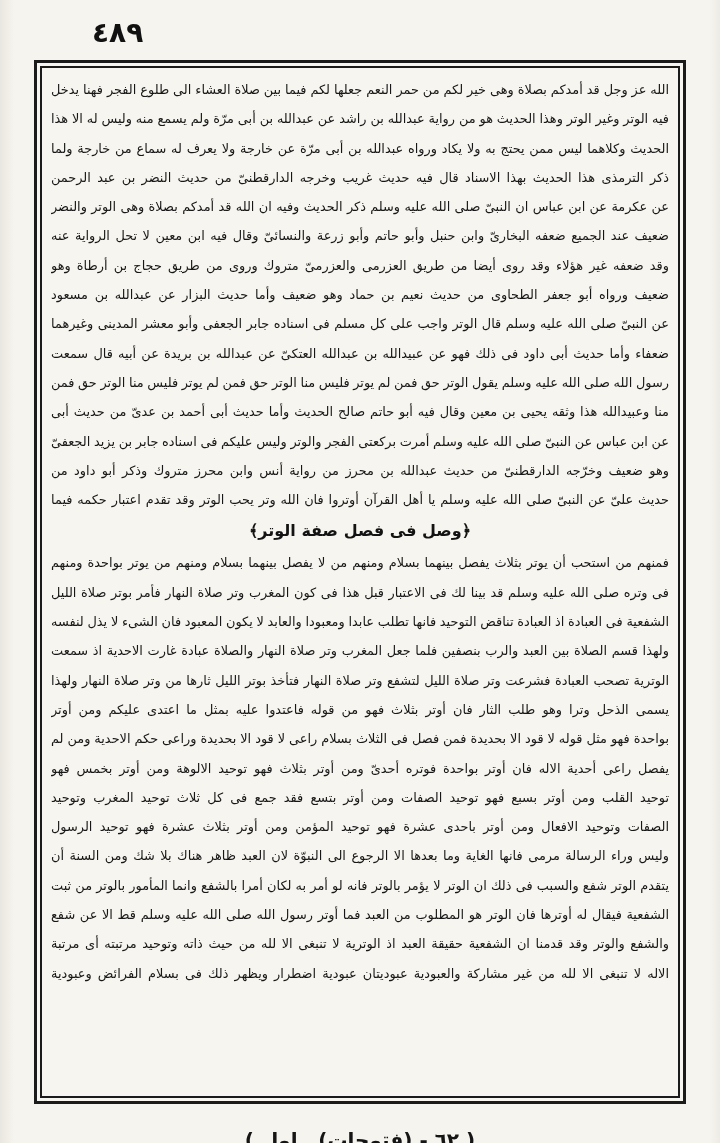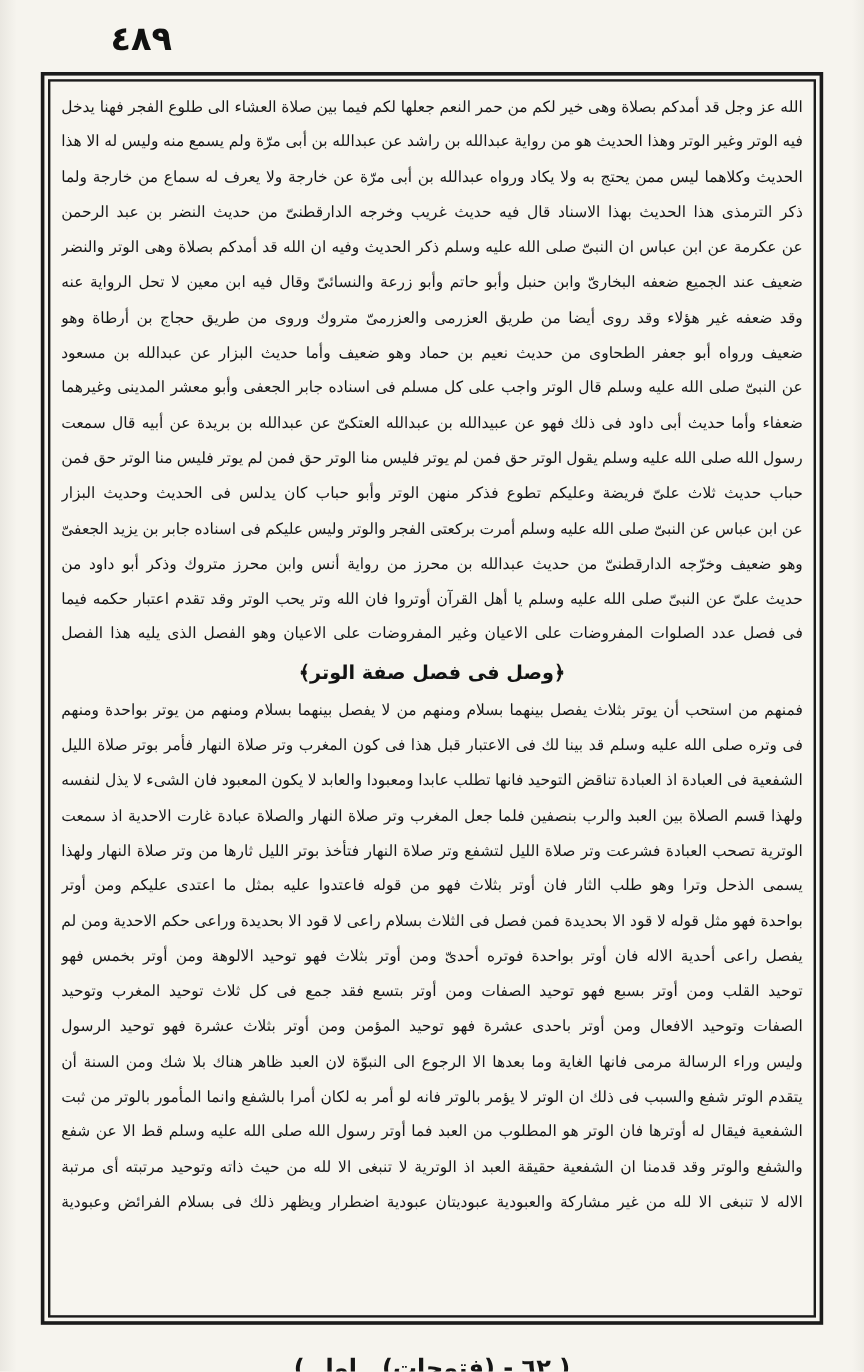--- a/index.html
+++ b/index.html
@@ -103,25 +103,24 @@
           <div class="text-line">فيه الوتر وغير الوتر وهذا الحديث هو من رواية عبدالله بن راشد عن عبدالله بن أبى مرّة ولم يسمع منه وليس له الا هذا</div>
           <div class="text-line">الحديث وكلاهما ليس ممن يحتج به ولا يكاد ورواه عبدالله بن أبى مرّة عن خارجة ولا يعرف له سماع من خارجة ولما</div>
           <div class="text-line">ذكر الترمذى هذا الحديث بهذا الاسناد قال فيه حديث غريب وخرجه الدارقطنىّ من حديث النضر بن عبد الرحمن</div>
           <div class="text-line">عن عكرمة عن ابن عباس ان النبىّ صلى الله عليه وسلم ذكر الحديث وفيه ان الله قد أمدكم بصلاة وهى الوتر والنضر</div>
           <div class="text-line">ضعيف عند الجميع ضعفه البخارىّ وابن حنبل وأبو حاتم وأبو زرعة والنسائىّ وقال فيه ابن معين لا تحل الرواية عنه</div>
           <div class="text-line">وقد ضعفه غير هؤلاء وقد روى أيضا من طريق العزرمى والعزرمىّ متروك وروى من طريق حجاج بن أرطاة وهو</div>
           <div class="text-line">ضعيف ورواه أبو جعفر الطحاوى من حديث نعيم بن حماد وهو ضعيف وأما حديث البزار عن عبدالله بن مسعود</div>
           <div class="text-line">عن النبىّ صلى الله عليه وسلم قال الوتر واجب على كل مسلم فى اسناده جابر الجعفى وأبو معشر المدينى وغيرهما وكلهم</div>
           <div class="text-line">ضعفاء وأما حديث أبى داود فى ذلك فهو عن عبيدالله بن عبدالله العتكىّ عن عبدالله بن بريدة عن أبيه قال سمعت</div>
           <div class="text-line">رسول الله صلى الله عليه وسلم يقول الوتر حق فمن لم يوتر فليس منا الوتر حق فمن لم يوتر فليس منا الوتر حق فمن لم يوتر فليس</div>
-          <div class="text-line">حباب حديث ثلاث علىّ فريضة وعليكم تطوع فذكر منهن الوتر وأبو حباب كان يدلس فى الحديث وحديث البزار</div>
+          <div class="text-line">منا وعبيدالله هذا وثقه يحيى بن معين وقال فيه أبو حاتم صالح الحديث وأما حديث أبى أحمد بن عدىّ من حديث أبى</div>
           <div class="text-line">عن ابن عباس عن النبىّ صلى الله عليه وسلم أمرت بركعتى الفجر والوتر وليس عليكم فى اسناده جابر بن يزيد الجعفىّ</div>
           <div class="text-line">وهو ضعيف وخرّجه الدارقطنىّ من حديث عبدالله بن محرز من رواية أنس وابن محرز متروك وذكر أبو داود من</div>
           <div class="text-line">حديث علىّ عن النبىّ صلى الله عليه وسلم يا أهل القرآن أوتروا فان الله وتر يحب الوتر وقد تقدم اعتبار حكمه فيما تقدم</div>
-          <div class="text-line">فى فصل عدد الصلوات المفروضات على الاعيان وغير المفروضات على الاعيان وهو الفصل الذى يليه هذا الفصل</div>
         </div>
 
       <div class="section-heading">﴿وصل فى فصل صفة الوتر﴾</div>
 
       <div class="text-block">
           <div class="text-line">فمنهم من استحب أن يوتر بثلاث يفصل بينهما بسلام ومنهم من لا يفصل بينهما بسلام ومنهم من يوتر بواحدة ومنهم</div>
           <div class="text-line">فى وتره صلى الله عليه وسلم قد بينا لك فى الاعتبار قبل هذا فى كون المغرب وتر صلاة النهار فأمر بوتر صلاة الليل لتصح</div>
           <div class="text-line">الشفعية فى العبادة اذ العبادة تناقض التوحيد فانها تطلب عابدا ومعبودا والعابد لا يكون المعبود فان الشىء لا يذل لنفسه</div>
           <div class="text-line">ولهذا قسم الصلاة بين العبد والرب بنصفين فلما جعل المغرب وتر صلاة النهار والصلاة عبادة غارت الاحدية اذ سمعت</div>
           <div class="text-line">الوترية تصحب العبادة فشرعت وتر صلاة الليل لتشفع وتر صلاة النهار فتأخذ بوتر الليل ثارها من وتر صلاة النهار ولهذا</div>

